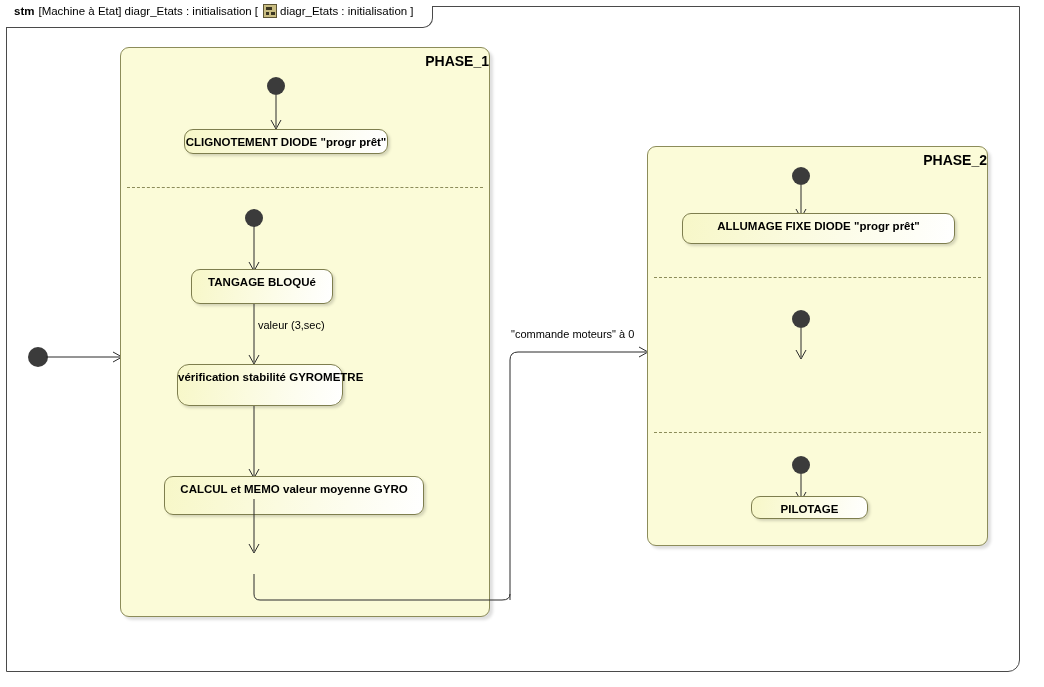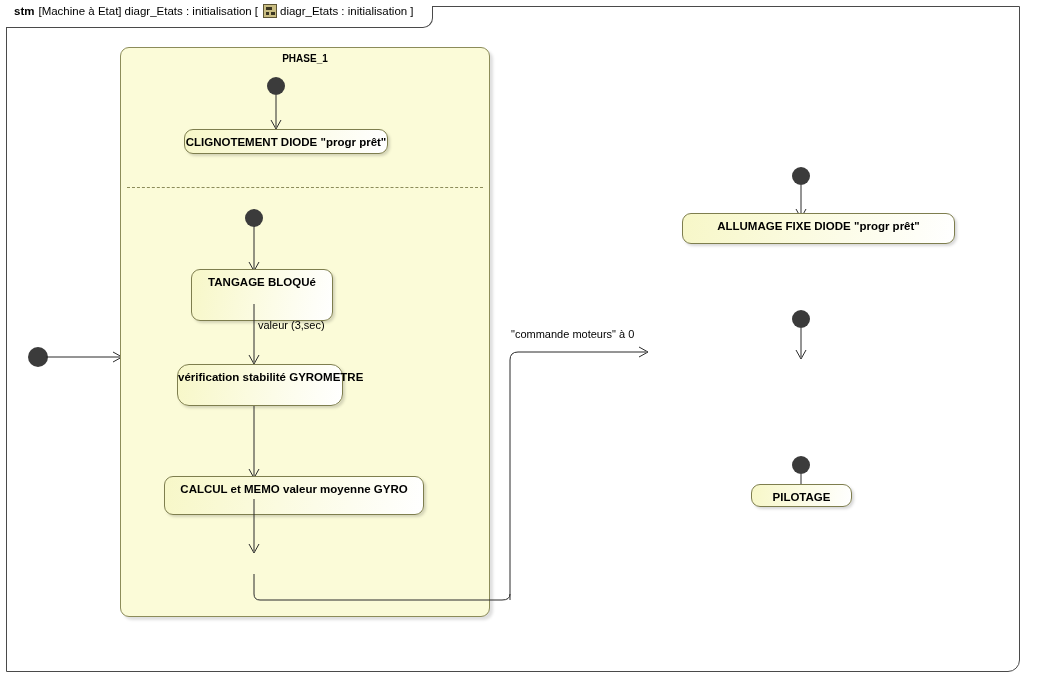--- a/index.html
+++ b/index.html
@@ -84,22 +84,22 @@
     background: #fbfbd8;
     border: 1px solid #8c8c5a;
     border-radius: 9px;
     box-shadow: 3px 3px 3px rgba(0,0,0,0.13);
   }
   .phase-title {
     position: absolute;
     left: 0;
     right: 0;
     top: 5px;
-    text-align: center;
-    font-size: 10px;
+    text-align: right;
+    font-size: 14px;
     font-weight: bold;
     color: #000000;
   }
   .region-sep {
     position: absolute;
     height: 0;
     border-top: 1px dashed #8c8c5a;
   }
 
   
@@ -209,21 +209,21 @@
   <div class="state" style="left:184px; top:129px; width:204px; height:25px;">
     <div class="state-label">CLIGNOTEMENT DIODE "progr prêt"</div>
   </div>
 
   <div class="initial" style="left:245px; top:209px;"></div>
   <svg class="conn" style="left:246px; top:227px; width:18px; height:50px;" viewBox="0 0 18 50">
     <line x1="8" y1="0" x2="8" y2="42"></line>
     <polyline class="head" points="3,35 8,44 13,35"></polyline>
   </svg>
 
-  <div class="state" style="left:191px; top:269px; width:142px; height:52px;">
+  <div class="state" style="left:191px; top:269px; width:142px; height:35px;">
     <div class="state-label">TANGAGE BLOQUé</div>
   </div>
 
   <svg class="conn" style="left:246px; top:304px; width:18px; height:64px;" viewBox="0 0 18 64">
     <line x1="8" y1="0" x2="8" y2="58"></line>
     <polyline class="head" points="3,51 8,60 13,51"></polyline>
   </svg>
   <div class="edge-label" style="left:258px; top:319px;">valeur (3,sec)</div>
 
   <div class="state" style="left:177px; top:364px; width:166px; height:42px;border-radius:12px;">
@@ -247,20 +247,25 @@
 
   <svg class="conn" style="left:248px; top:570px; width:410px; height:50px;" viewBox="0 0 410 50">
     <path d="M 6 4 L 6 24 Q 6 30 12 30 L 254 30 Q 262 30 262 24"></path>
   </svg>
   <svg class="conn" style="left:500px; top:338px; width:160px; height:270px;" viewBox="0 0 160 270">
     <path d="M 10 262 L 10 22 Q 10 14 18 14 L 146 14"></path>
     <polyline class="head" points="139,9 148,14 139,19"></polyline>
   </svg>
   <div class="edge-label" style="left:511px; top:328px;">"commande moteurs" à 0</div>
 
+  <div class="phase" style="left:647px; top:146px; width:341px; height:400px;">
+    <div class="phase-title">PHASE_2</div>
+    <div class="region-sep" style="left:6px; right:6px; top:130px;"></div>
+    <div class="region-sep" style="left:6px; right:6px; top:285px;"></div>
+  </div>
 
   <div class="initial" style="left:792px; top:167px;"></div>
   <svg class="conn" style="left:793px; top:185px; width:18px; height:38px;" viewBox="0 0 18 38">
     <line x1="8" y1="0" x2="8" y2="31"></line>
     <polyline class="head" points="3,24 8,33 13,24"></polyline>
   </svg>
   <div class="state" style="left:682px; top:213px; width:273px; height:31px;">
     <div class="state-label">ALLUMAGE FIXE DIODE "progr prêt"</div>
   </div>
 
@@ -268,17 +273,17 @@
   <svg class="conn" style="left:793px; top:328px; width:18px; height:36px;" viewBox="0 0 18 36">
     <line x1="8" y1="0" x2="8" y2="29"></line>
     <polyline class="head" points="3,22 8,31 13,22"></polyline>
   </svg>
 
   <div class="initial" style="left:792px; top:456px;"></div>
   <svg class="conn" style="left:793px; top:474px; width:18px; height:32px;" viewBox="0 0 18 32">
     <line x1="8" y1="0" x2="8" y2="25"></line>
     <polyline class="head" points="3,18 8,27 13,18"></polyline>
   </svg>
-  <div class="state" style="left:751px; top:484px; width:101px; height:23px;">
+  <div class="state" style="left:751px; top:496px; width:117px; height:23px;">
     <div class="state-label">PILOTAGE</div>
   </div>
 
 </div>
 
 </body></html>

